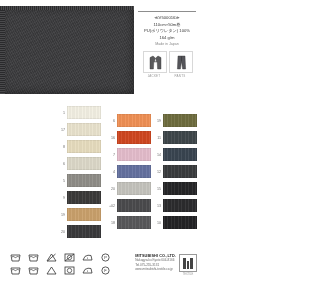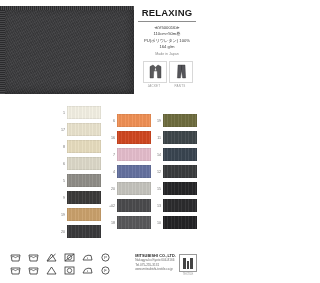--- a/index.html
+++ b/index.html
@@ -111,21 +111,20 @@
 <div class="page">
 
   <div class="top">
 
     <div class="fabric-photo">
       <div class="fabric-edge"></div>
       <div class="fabric-edge-t"></div>
     </div>
 
     <div class="info">
-      <div class="ttl1">RELAXING</div>
       <div class="rule"></div>
       <div class="spec">
         <div>≪V500016≫</div>
         <div>110cm×50m巻</div>
         <div>PU(ポリウレタン) 100%</div>
         <div>164 g/m</div>
       </div>
       <div class="madein">Made in Japan</div>
 
       <div class="garments">

